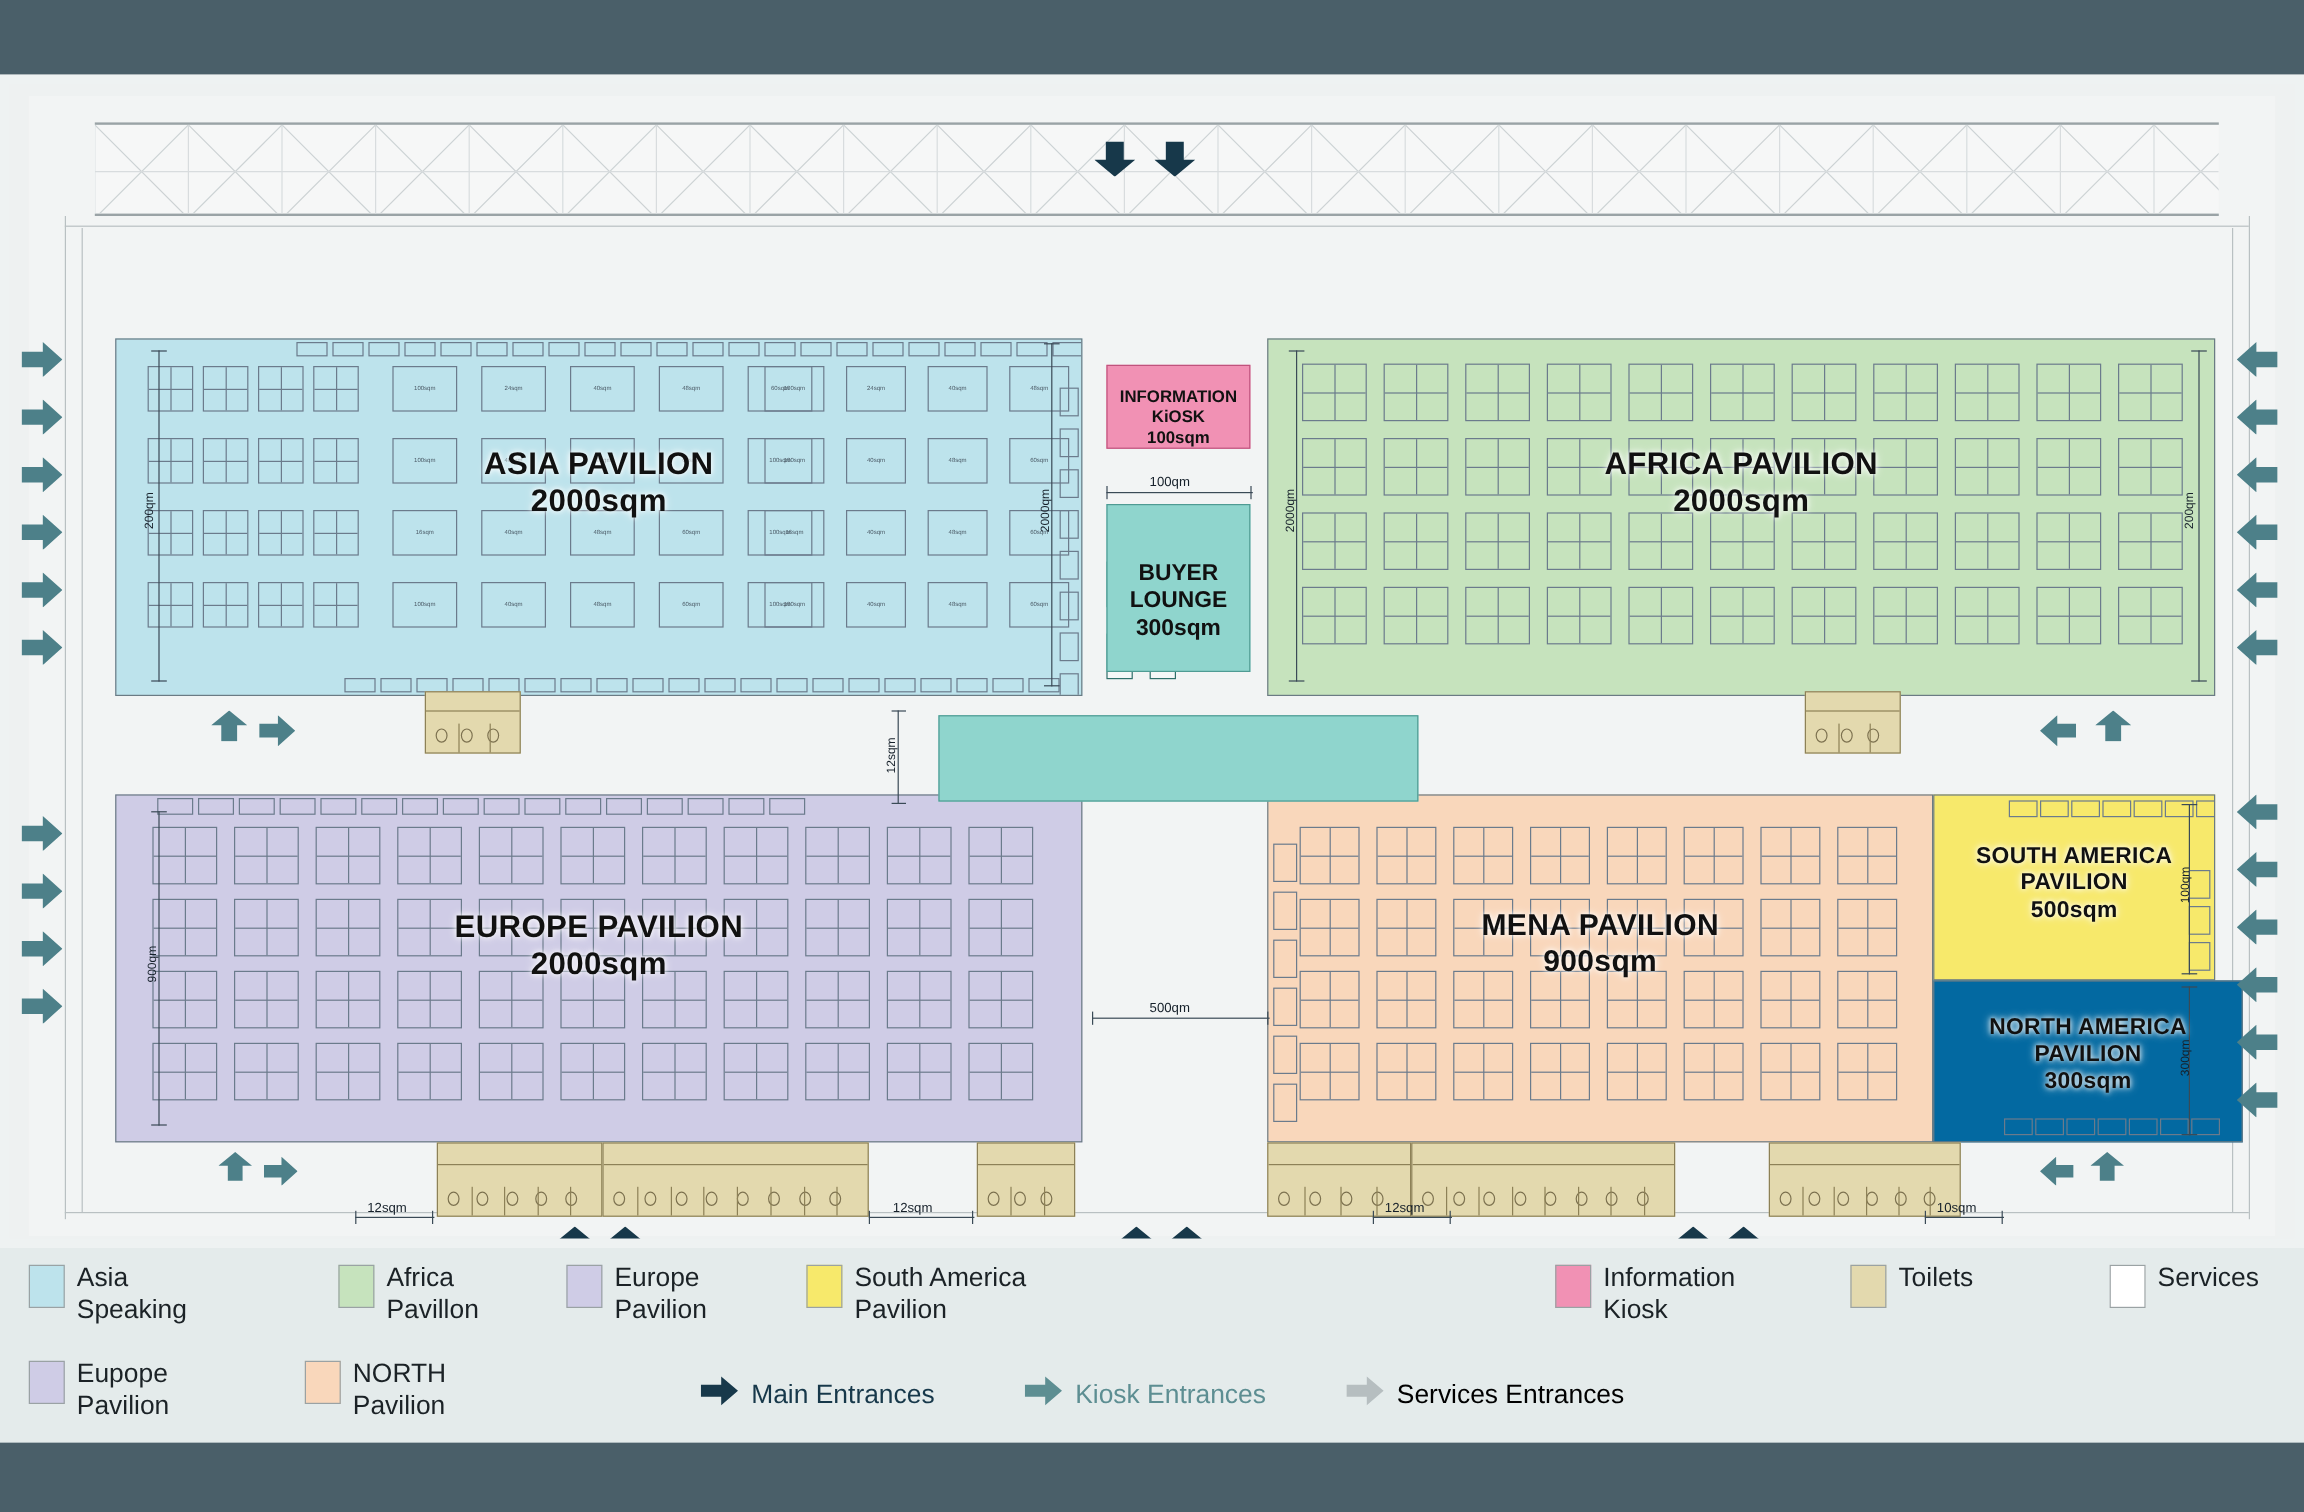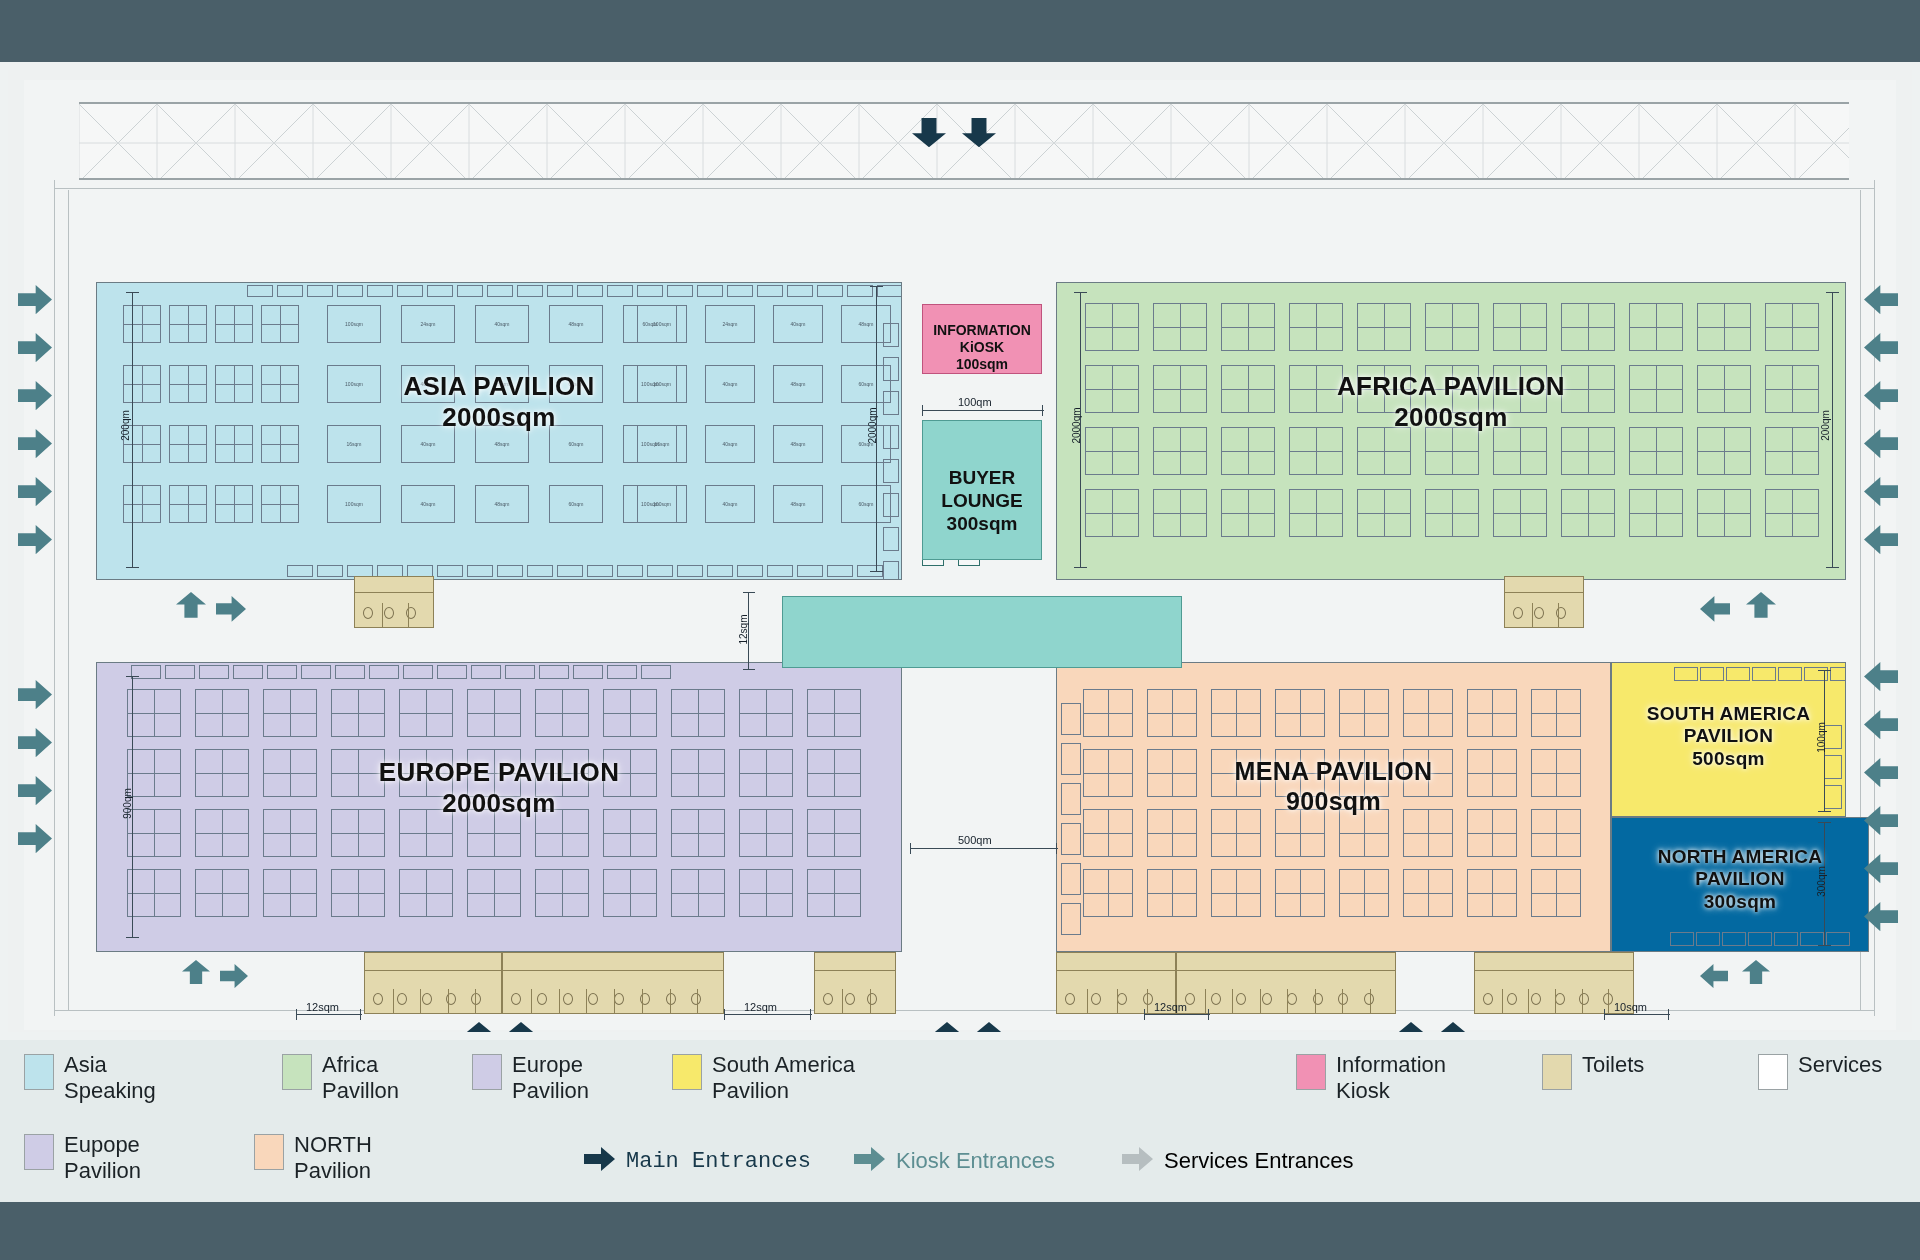--- a/index.html
+++ b/index.html
@@ -127,21 +127,21 @@
     width:30px; height:36px; border:1.5px solid #9aa2a4; flex:0 0 auto;
     margin-top:2px;
   }
   .legtext {
     font-size:22px; color:#1b2226; line-height:1.16; font-weight:400;
     white-space:pre-line;
   }
   .legarrow { position:absolute; display:flex; align-items:center; gap:10px; }
   .legarrow .atxt { font-size:22px; font-weight:400; }
 
-  .navy { color:#17384a;font-family:Liberation Mono, monospace; }
+  .navy { color:#17384a; }
   .teal { color:#5d8e92; }
   .grey { color:#000000; }
 </style>
 </head>
 <body>
 
 <div id="root">
   <div class="card">
 
     <div class="plan">

